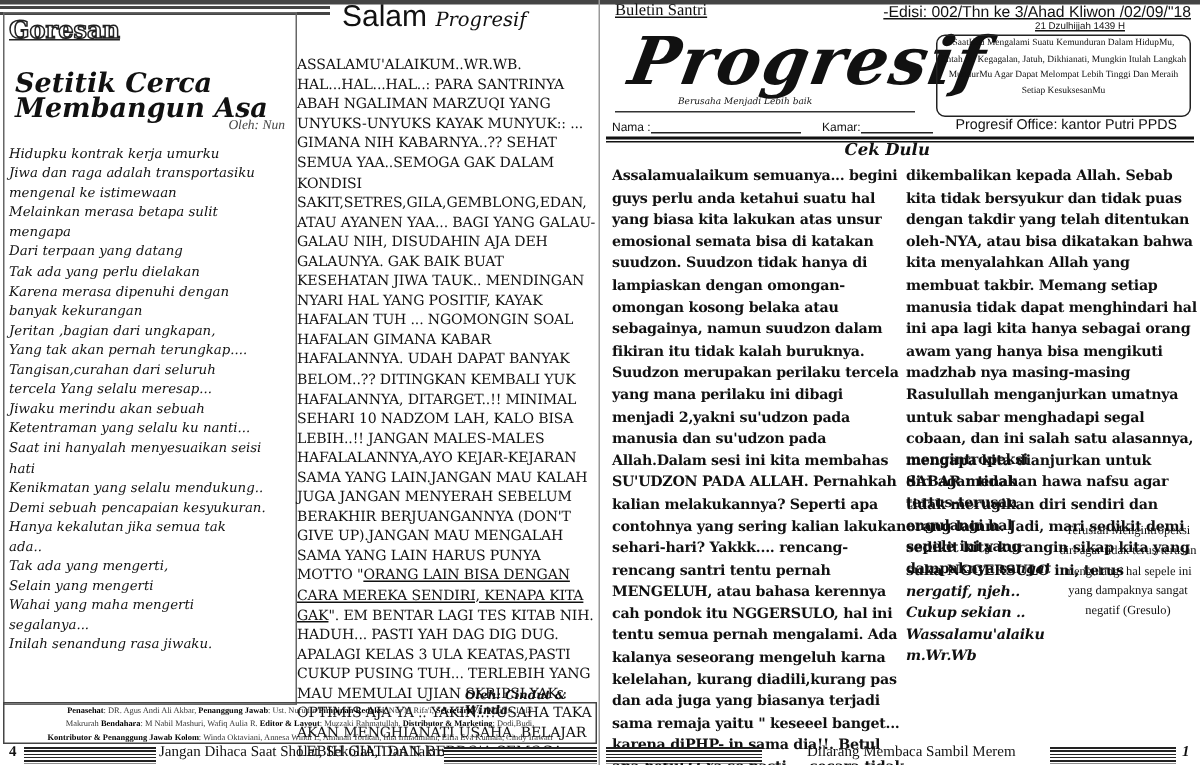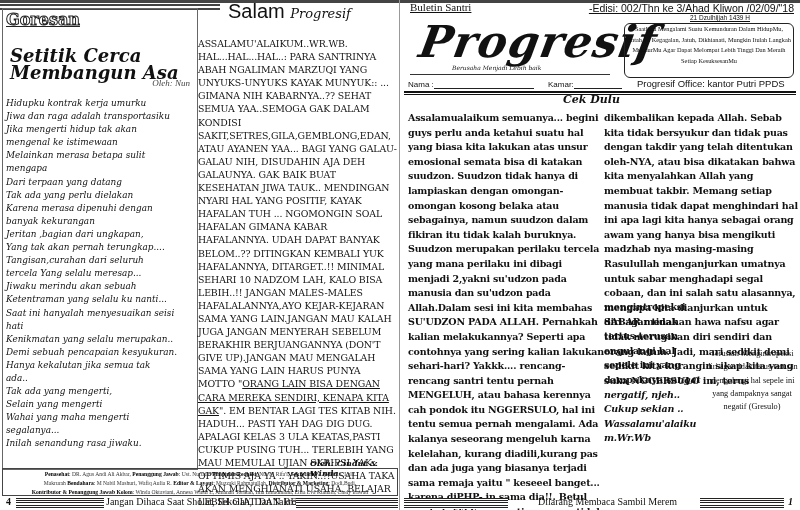--- a/index.html
+++ b/index.html
@@ -55,37 +55,36 @@
   <div class="lines-top"></div>
   <div class="salam-title"><span>Salam</span> <i>Progresif</i></div>
   <div class="goresan-box"></div>
   <div class="goresan">Goresan</div>
   <div class="poem-title" style="top:45px">Setitik Cerca</div>
   <div class="poem-title" style="top:62px">Membangun Asa</div>
   <div class="poem-by">Oleh: Nun</div>
   <div class="poem" id="poem">
       <div>Hidupku kontrak kerja umurku</div>
       <div>Jiwa dan raga adalah transportasiku</div>
-      <div>Jika mengerti hidup tak akan</div>
       <div>mengenal ke istimewaan</div>
       <div>Melainkan merasa betapa sulit</div>
       <div>mengapa</div>
       <div>Dari terpaan yang datang</div>
       <div>Tak ada yang perlu dielakan</div>
       <div>Karena merasa dipenuhi dengan</div>
       <div>banyak kekurangan</div>
       <div>Jeritan ,bagian dari ungkapan,</div>
       <div>Yang tak akan pernah terungkap....</div>
       <div>Tangisan,curahan dari seluruh</div>
       <div>tercela Yang selalu meresap...</div>
       <div>Jiwaku merindu akan sebuah</div>
       <div>Ketentraman yang selalu ku nanti...</div>
       <div>Saat ini hanyalah menyesuaikan seisi</div>
       <div>hati</div>
-      <div>Kenikmatan yang selalu merupakan..</div>
+      <div>Kenikmatan yang selalu mendukung..</div>
       <div>Demi sebuah pencapaian kesyukuran.</div>
       <div>Hanya kekalutan jika semua tak</div>
       <div>ada..</div>
       <div>Tak ada yang mengerti,</div>
       <div>Selain yang mengerti</div>
       <div>Wahai yang maha mengerti</div>
       <div>segalanya...</div>
       <div>Inilah senandung rasa jiwaku.</div>
     </div>
 

